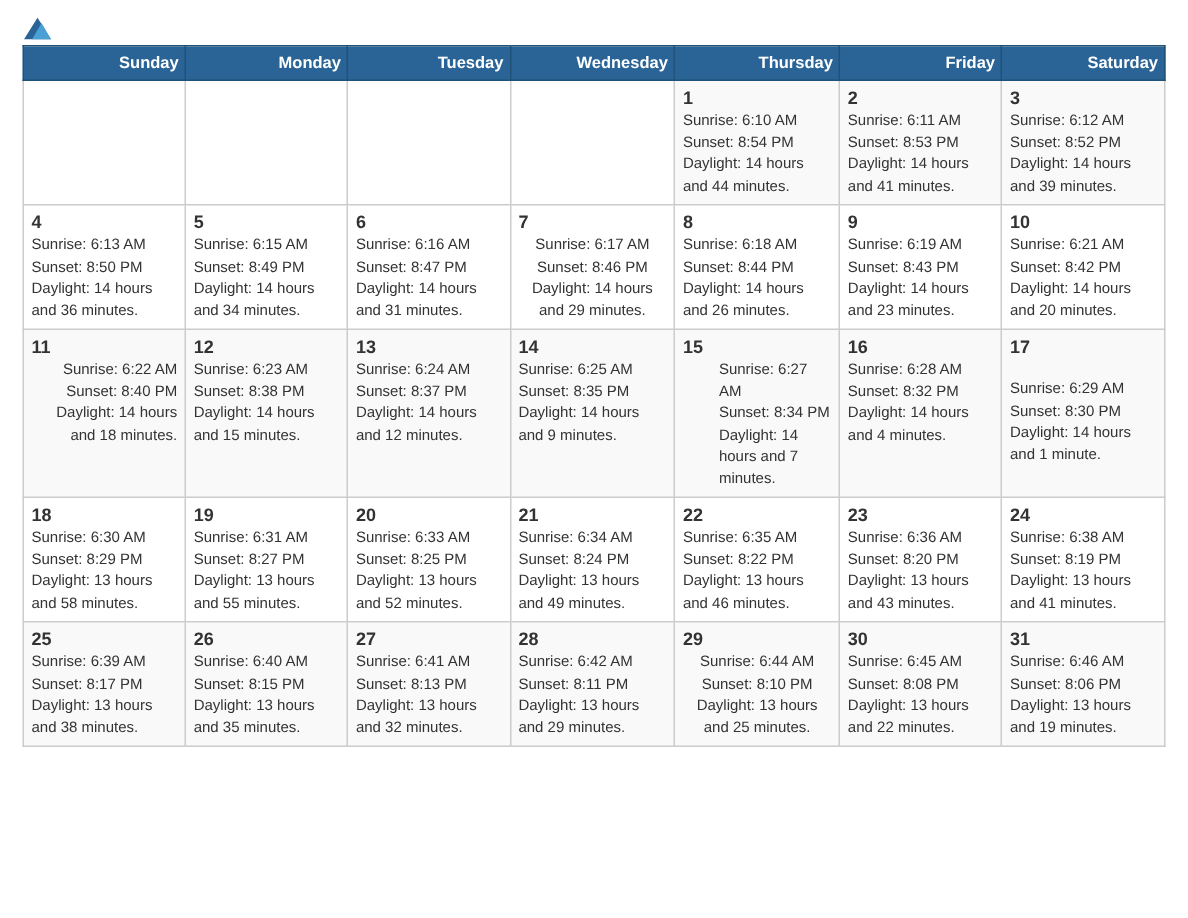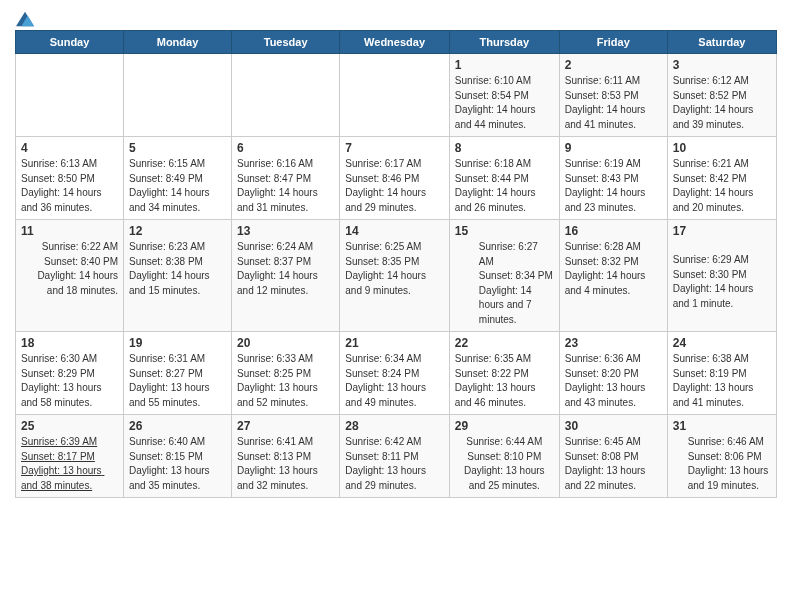--- a/index.html
+++ b/index.html
@@ -46,21 +46,21 @@
     }
     .calendar {
       width: 100%;
       border-collapse: collapse;
       font-size: 10.5px;
     }
     .calendar thead tr th {
       background-color: #2a6496;
       color: #fff;
       padding: 5px 4px;
-      text-align: center;
+      text-align: right;
       font-weight: bold;
       font-size: 11px;
       border: 1px solid #1e5276;
     }
     .calendar tbody tr td {
       border: 1px solid #ccc;
       vertical-align: top;
       padding: 4px 5px;
       width: 113px;
       height: 78px;
@@ -159,21 +159,21 @@
 Daylight: 14 hours and 34 minutes.</div>
           </td>
           <td>
             <span class="day-number">6</span>
             <div class="day-info" style="white-space: pre-wrap;">Sunrise: 6:16 AM
 Sunset: 8:47 PM
 Daylight: 14 hours and 31 minutes.</div>
           </td>
           <td>
             <span class="day-number">7</span>
-            <div class="day-info" style="white-space: pre-wrap;">Sunrise: 6:17 AM
+            <div class="day-info" style="white-space: pre-wrap; text-align: center;">Sunrise: 6:17 AM
 Sunset: 8:46 PM
 Daylight: 14 hours and 29 minutes.</div>
           </td>
           <td>
             <span class="day-number">8</span>
             <div class="day-info" style="white-space: pre-wrap;">Sunrise: 6:18 AM
 Sunset: 8:44 PM
 Daylight: 14 hours and 26 minutes.</div>
           </td>
           <td>
@@ -273,21 +273,21 @@
           <td>
             <span class="day-number">24</span>
             <div class="day-info" style="white-space: pre-wrap;">Sunrise: 6:38 AM
 Sunset: 8:19 PM
 Daylight: 13 hours and 41 minutes.</div>
           </td>
         </tr>
         <tr>
           <td>
             <span class="day-number">25</span>
-            <div class="day-info" style="white-space: pre-wrap; text-decoration: underline;">Sunrise: 6:39 AM
+            <div class="day-info" style="white-space: pre-wrap;">Sunrise: 6:39 AM
 Sunset: 8:17 PM
 Daylight: 13 hours and 38 minutes.</div>
           </td>
           <td>
             <span class="day-number">26</span>
             <div class="day-info" style="white-space: pre-wrap;">Sunrise: 6:40 AM
 Sunset: 8:15 PM
 Daylight: 13 hours and 35 minutes.</div>
           </td>
           <td>
@@ -309,20 +309,20 @@
 Daylight: 13 hours and 25 minutes.</div>
           </td>
           <td>
             <span class="day-number">30</span>
             <div class="day-info" style="white-space: pre-wrap;">Sunrise: 6:45 AM
 Sunset: 8:08 PM
 Daylight: 13 hours and 22 minutes.</div>
           </td>
           <td>
             <span class="day-number">31</span>
-            <div class="day-info" style="white-space: pre-wrap; margin-left: 15px;">Sunrise: 6:46 AM
+            <div class="day-info" style="white-space: pre-wrap;">Sunrise: 6:46 AM
 Sunset: 8:06 PM
 Daylight: 13 hours and 19 minutes.</div>
           </td>
         </tr>
       </tbody>
   </table>
 </div>
 
 </body></html>

